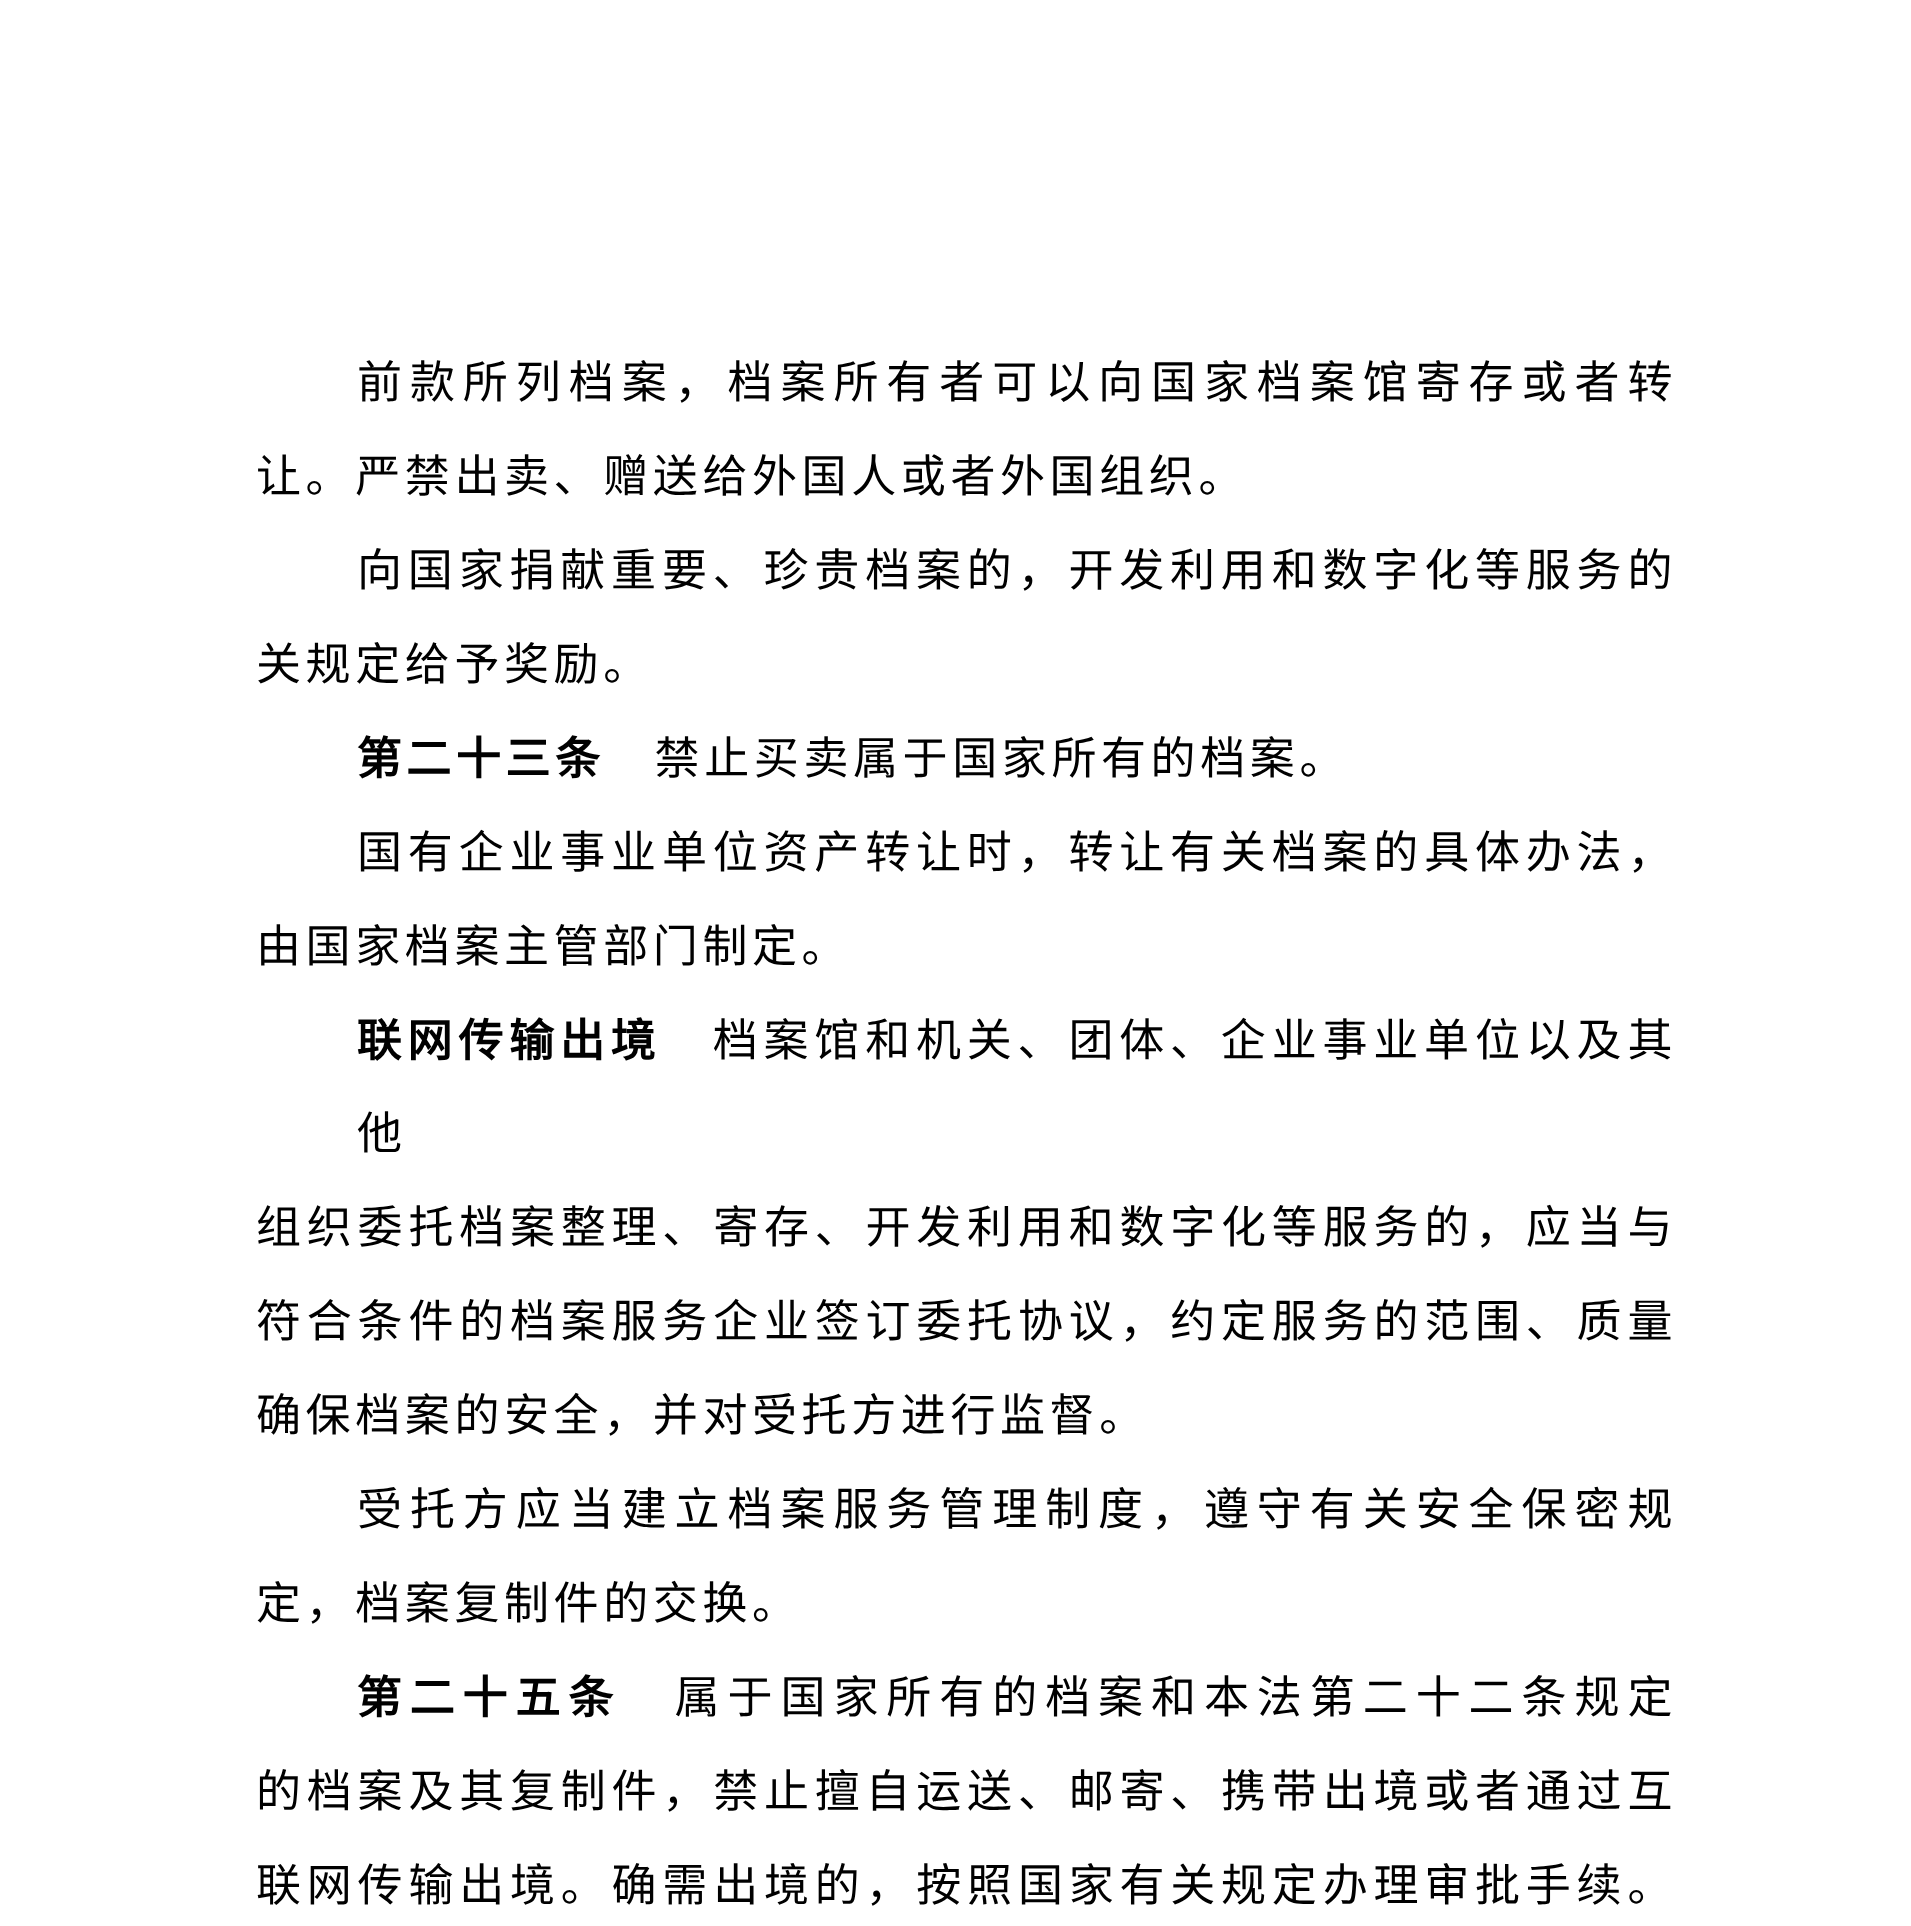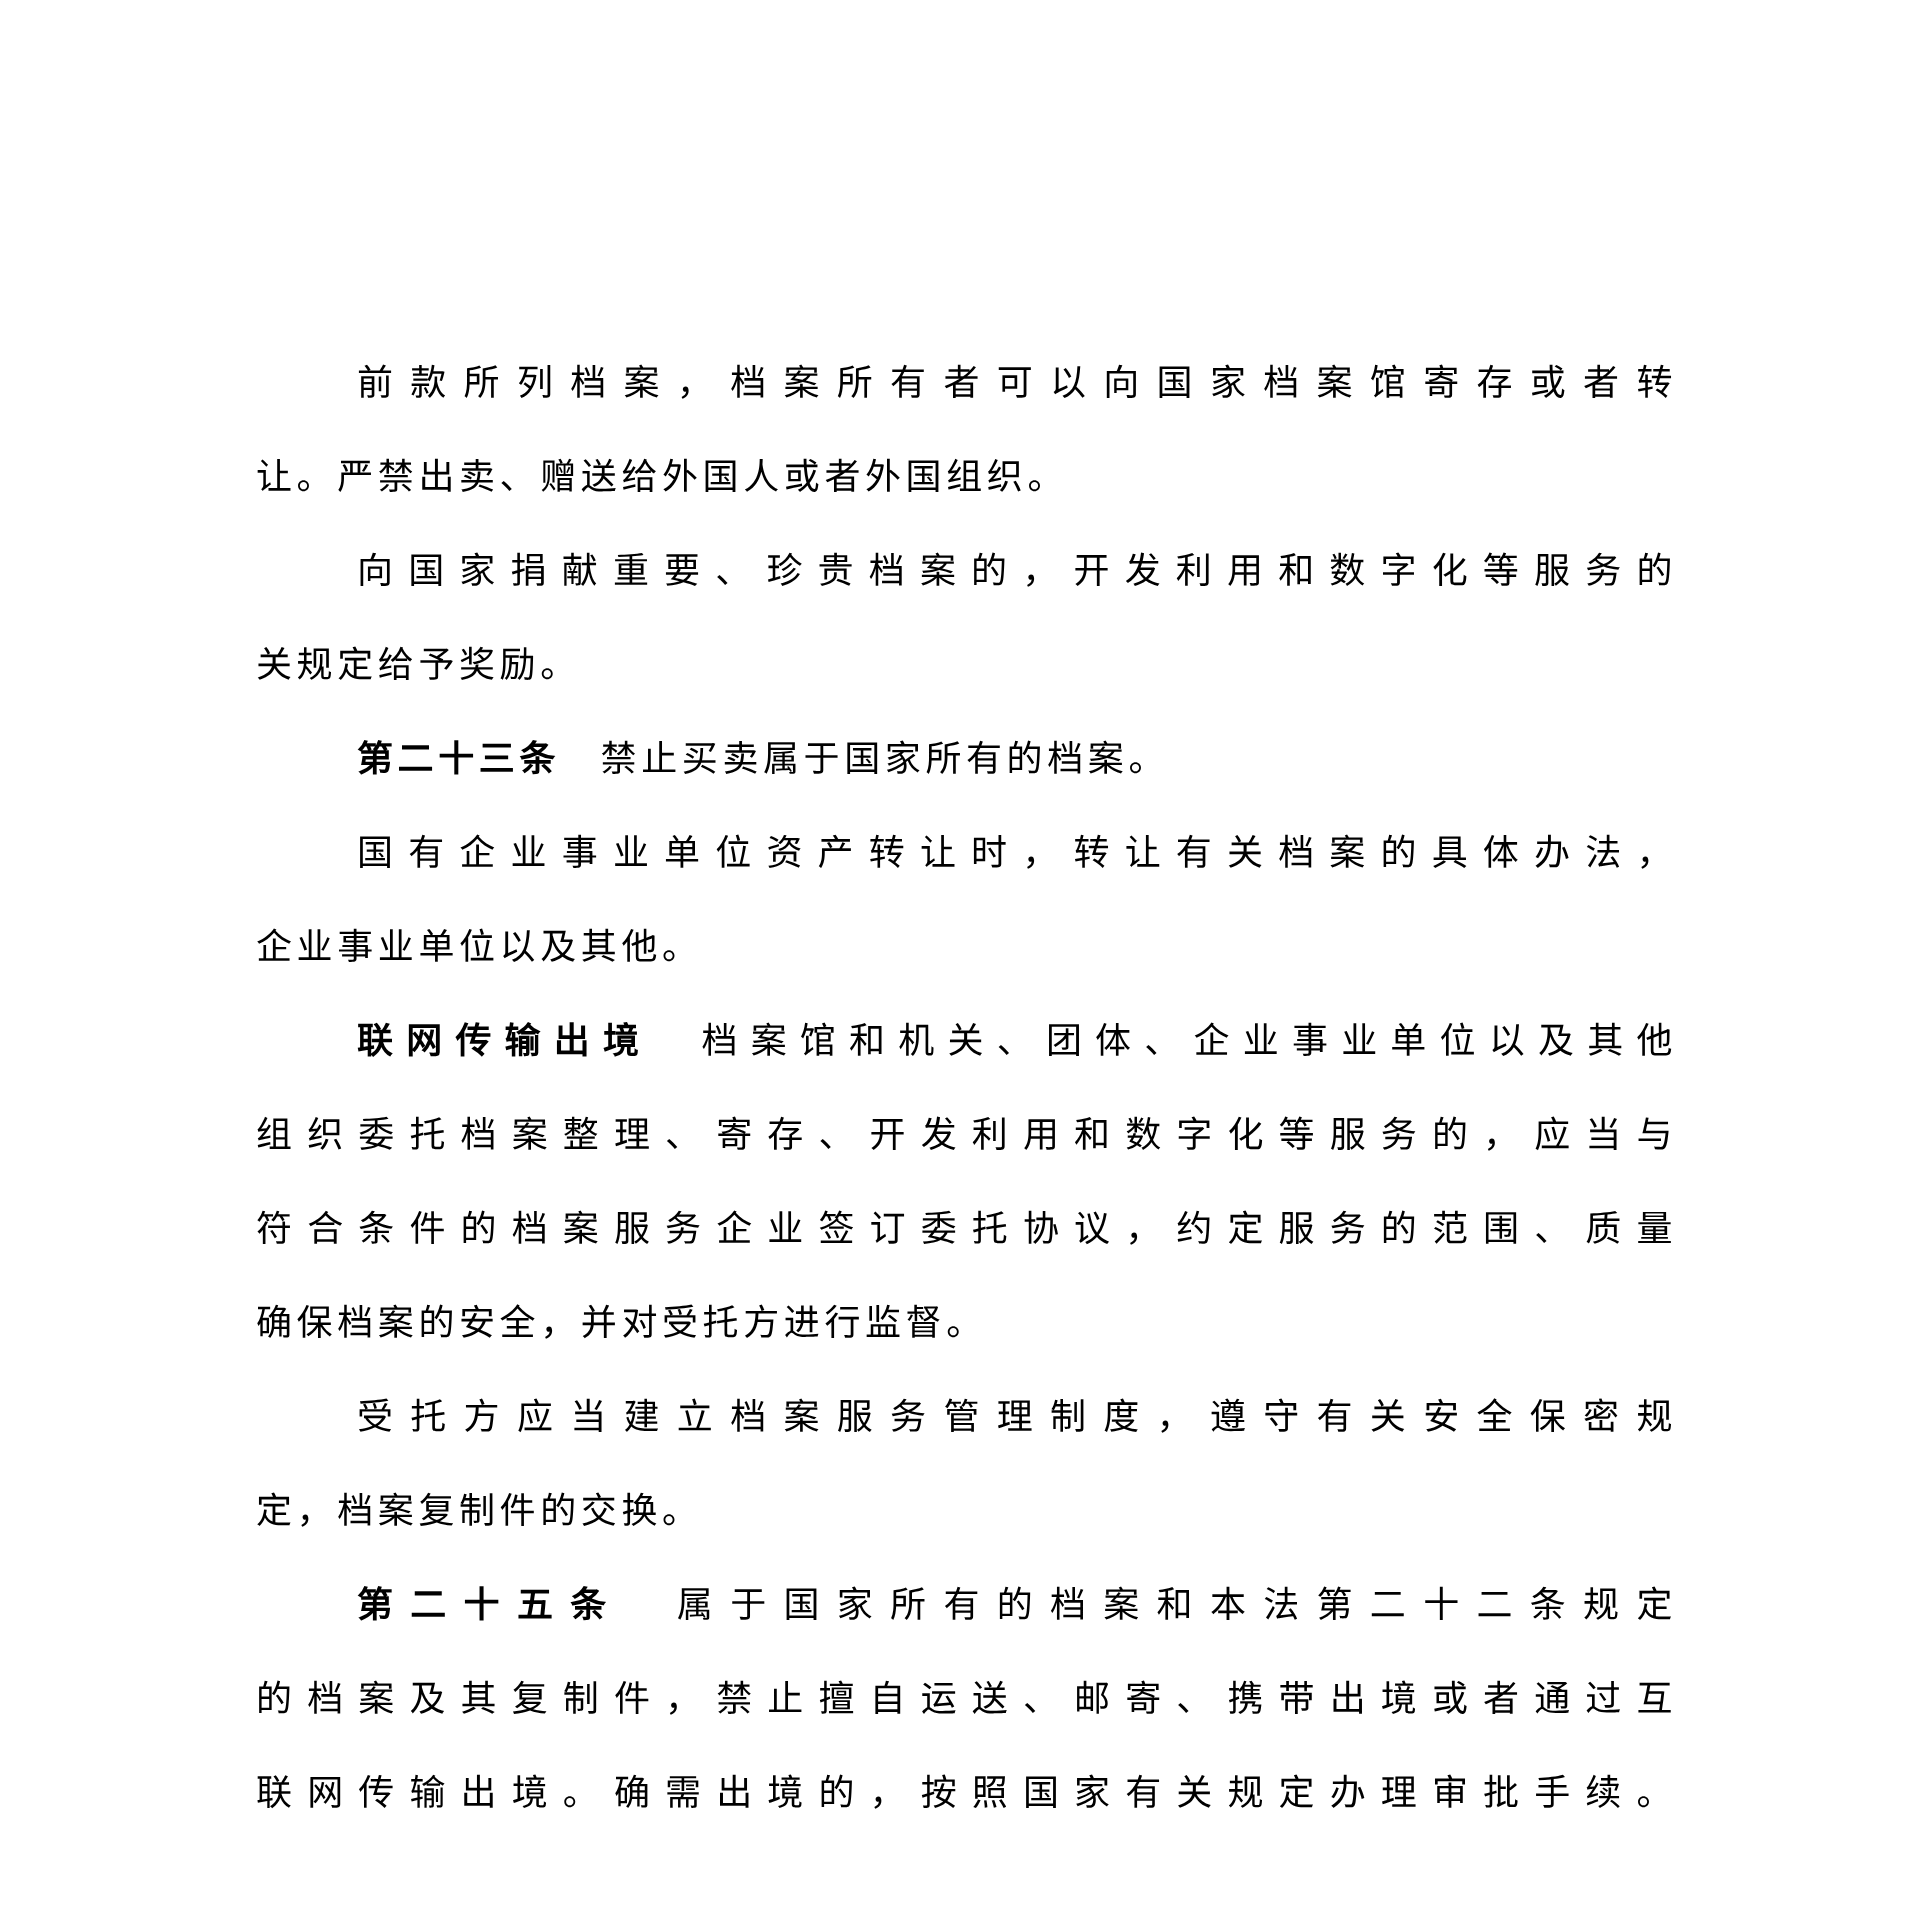--- a/index.html
+++ b/index.html
@@ -13,21 +13,21 @@
     font-family: "Liberation Serif", "DejaVu Serif", serif;
   }
   .text-block {
     position: absolute;
     left: 256px;
     top: 336px;
     width: 1421px;
   }
   .ln {
     line-height: 93px;
-    font-size: 36px;
+    font-size: 45px;
     letter-spacing: 4.6px;
     white-space: nowrap;
     text-align: left;
   }
   .ln.j {
     white-space: normal;
     text-align: justify;
     text-align-last: justify;
     text-justify: inter-character;
   }
@@ -49,21 +49,21 @@
     <div class="ln"><span class="art"></span><span>让。严禁出卖、赠送给外国人或者外国组织。</span></div>
 
     <div class="ln ind j"><span class="art"></span><span>向国家捐献重要、珍贵档案的，开发利用和数字化等服务的</span></div>
 
     <div class="ln"><span class="art"></span><span>关规定给予奖励。</span></div>
 
     <div class="ln ind"><span class="art">第二十三条</span><span>　禁止买卖属于国家所有的档案。</span></div>
 
     <div class="ln ind j"><span class="art"></span><span>国有企业事业单位资产转让时，转让有关档案的具体办法，</span></div>
 
-    <div class="ln"><span class="art"></span><span>企业事业单位以及其他。</span></div>
+    <div class="ln"><span class="art"></span><span>由国家档案主管部门制定。</span></div>
 
 
     <div class="ln ind j"><span class="art">联网传输出境</span><span>　档案馆和机关、团体、企业事业单位以及其他</span></div>
 
     <div class="ln j"><span class="art"></span><span>组织委托档案整理、寄存、开发利用和数字化等服务的，应当与</span></div>
 
     <div class="ln j"><span class="art"></span><span>符合条件的档案服务企业签订委托协议，约定服务的范围、质量</span></div>
 
     <div class="ln"><span class="art"></span><span>确保档案的安全，并对受托方进行监督。</span></div>
 

